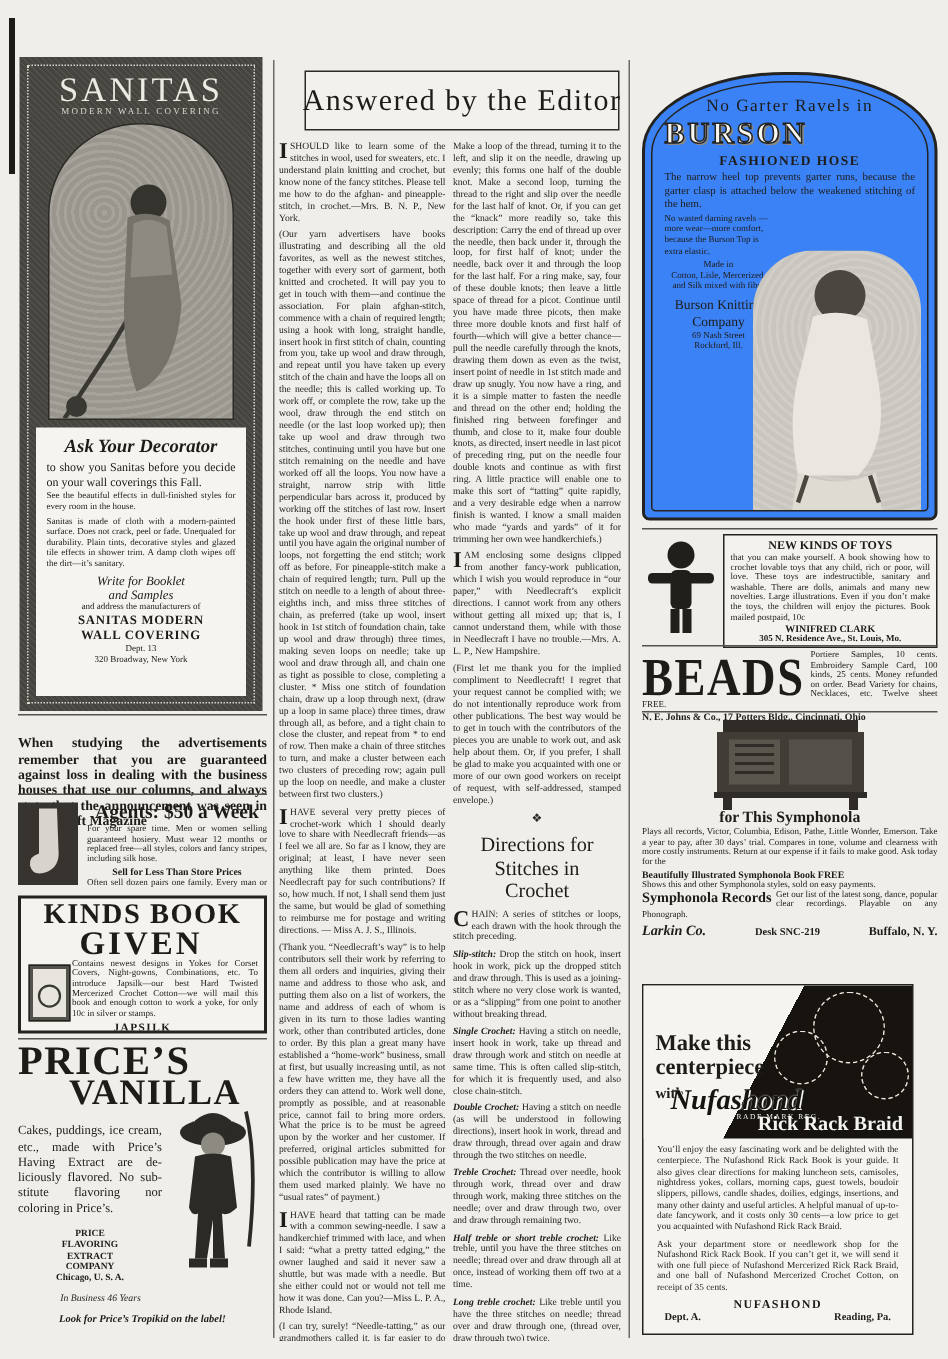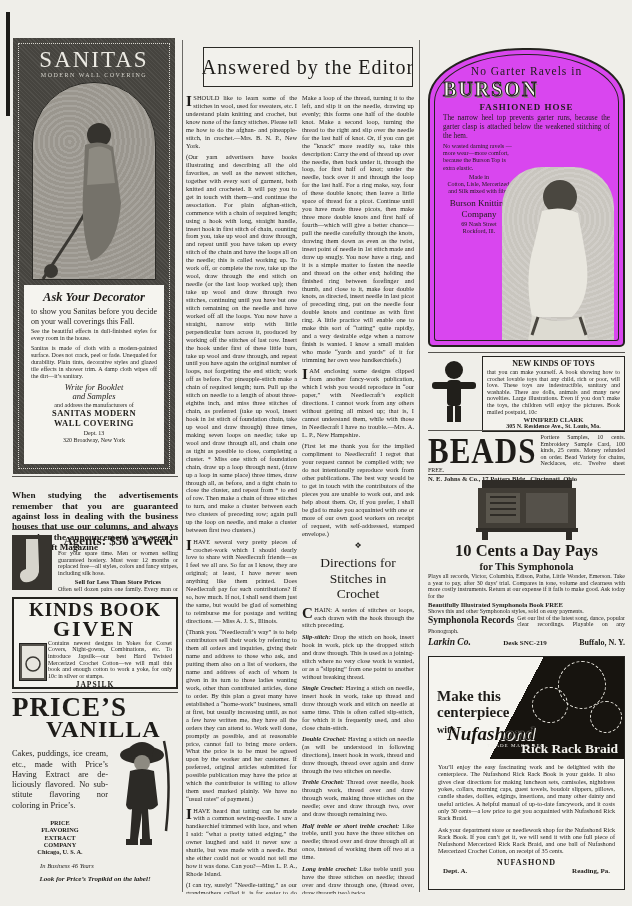--- a/index.html
+++ b/index.html
@@ -77,21 +77,21 @@
   .van-body{font-size:8.4px;line-height:1.22;width:96px;text-align:justify;}
   .van-boy{position:absolute;right:2px;top:40px;width:64px;height:118px;}
   .van-co{font-size:6.3px;font-weight:bold;text-align:center;line-height:1.15;width:96px;margin-top:2px;}
   .van-yrs{font-style:italic;font-size:6.5px;text-align:center;width:110px;}
   .van-tag{font-style:italic;font-size:7px;font-weight:bold;text-align:center;margin-top:3px;width:166px;}
 
   
   .burson{
     position:absolute;left:428px;top:48px;width:197px;height:299px;box-sizing:border-box;
     border:2px solid #24231f;border-radius:95px 95px 5px 5px / 52px 52px 5px 5px;
-    padding:4px;background:#d946ef;
+    padding:4px;background:#3b82f6;
   }
   .burson-in{border:1px solid #24231f;border-radius:90px 90px 3px 3px / 48px 48px 3px 3px;height:100%;box-sizing:border-box;padding:8px 8px 4px;position:relative;overflow:hidden;}
   .bur-l1{font-size:11.5px;text-align:center;letter-spacing:1px;margin:2px 0 1px;}
   .bur-brand{
     font-size:20px;font-weight:bold;letter-spacing:2px;text-align:left;margin:0;
     color:#f7f6f1;-webkit-text-stroke:1px #24231f;text-shadow:1.5px 1.5px 0 #8a8880;
   }
   .bur-sub{font-size:9px;font-weight:bold;letter-spacing:1px;text-align:center;margin:1px 0 2px;}
   .bur-body{font-size:7.2px;line-height:1.25;text-align:justify;margin:0 0 2px;}
   .bur-left{width:72px;font-size:6px;line-height:1.2;}
@@ -114,21 +114,21 @@
   .symph-img{display:block;margin:0 auto;}
   .symph-h{font-size:16.5px;font-weight:bold;text-align:center;margin:1px 0 0;white-space:nowrap;}
   .symph-s{font-size:10.5px;font-weight:bold;text-align:center;margin:0 0 1px;}
   .symph-b{font-size:6px;line-height:1.12;text-align:justify;margin:0;}
   .symph-free{font-size:6.6px;font-weight:bold;margin:1px 0 0;}
   .symph-rec{font-size:9.5px;font-weight:bold;float:left;margin-right:3px;}
   .symph-bot{display:flex;justify-content:space-between;align-items:baseline;clear:both;margin-top:2px;}
   .symph-larkin{font-style:italic;font-weight:bold;font-size:9.5px;}
   .symph-desk{font-size:7px;font-weight:bold;}
   .symph-city{font-size:8px;font-weight:bold;}
-  .nufa{position:absolute;left:428px;top:656px;width:197px;height:234px;border:1px solid #24231f;box-sizing:border-box;background:#f5f4ef;overflow:hidden;}
+  .nufa{position:absolute;left:428px;top:656px;width:181px;height:234px;border:1px solid #24231f;box-sizing:border-box;background:#f5f4ef;overflow:hidden;}
   .nufa-art{position:relative;height:102px;background:linear-gradient(118deg,#f5f4ef 0 46%,#17140f 46% 100%);overflow:hidden;}
   .nufa-make{position:absolute;left:8px;top:32px;font-size:15px;font-weight:bold;line-height:1.05;}
   .nufa-script{position:absolute;left:18px;top:66px;font-size:19px;font-style:italic;font-weight:bold;color:#17140f;text-shadow:0 0 1px #f5f4ef, 1px 1px 0 #f5f4ef;}
   .nufa-tm{position:absolute;left:58px;top:86px;font-size:5px;color:#efeee8;letter-spacing:1px;}
   .nufa-rrb{position:absolute;right:6px;top:84px;font-size:13.5px;font-weight:bold;color:#f5f4ef;}
   .nufa-body{font-size:6.2px;line-height:1.18;text-align:justify;padding:4px 9px 0;margin:0;}
   .nufa-co{font-size:8px;font-weight:bold;text-align:center;letter-spacing:1px;margin:3px 0 0;}
   .nufa-bot{display:flex;justify-content:space-between;font-size:7px;font-weight:bold;padding:0 14px 2px;}
   .lace{position:absolute;border-radius:50%;border:1.5px dashed #e9e7df;}
 </style>
@@ -329,21 +329,20 @@
   <svg class="symph-img" width="118" height="62" viewBox="0 0 118 62">
     <rect x="14" y="2" width="90" height="8" fill="#2f2c27"></rect>
     <rect x="10" y="10" width="98" height="40" fill="#413d36"></rect>
     <rect x="18" y="15" width="34" height="30" fill="#5a564d"></rect>
       <rect x="58" y="15" width="42" height="30" fill="#55514a"></rect>
     <path d="M22 19h26M22 25h26M22 31h26M22 37h26" stroke="#2f2c27" stroke-width="2"></path>
     <rect x="8" y="50" width="102" height="4" fill="#2f2c27"></rect>
     <rect x="14" y="54" width="6" height="8" fill="#2f2c27"></rect>
       <rect x="98" y="54" width="6" height="8" fill="#2f2c27"></rect>
   </svg>
-  <p class="symph-h">10 Cents a Day Pays</p>
   <p class="symph-s">for This Symphonola</p>
   <p class="symph-b">Plays all records, Victor, Columbia, Edison, Pathe, Little Wonder, Emerson. Take a year to pay, after 30 days’ trial. Compares in tone, volume and clearness with more costly instruments. Return at our expense if it fails to make good. Ask today for the</p>
   <p class="symph-free">Beautifully Illustrated Symphonola Book FREE</p>
   <p class="symph-b">Shows this and other Symphonola styles, sold on easy payments.</p>
   <div>
     <span class="symph-rec">Symphonola Records</span>
     <p class="symph-b">Get our list of the latest song, dance, popular clear recordings. Playable on any Phonograph.</p>
   </div>
   <div class="symph-bot">
     <span class="symph-larkin">Larkin Co.</span>

